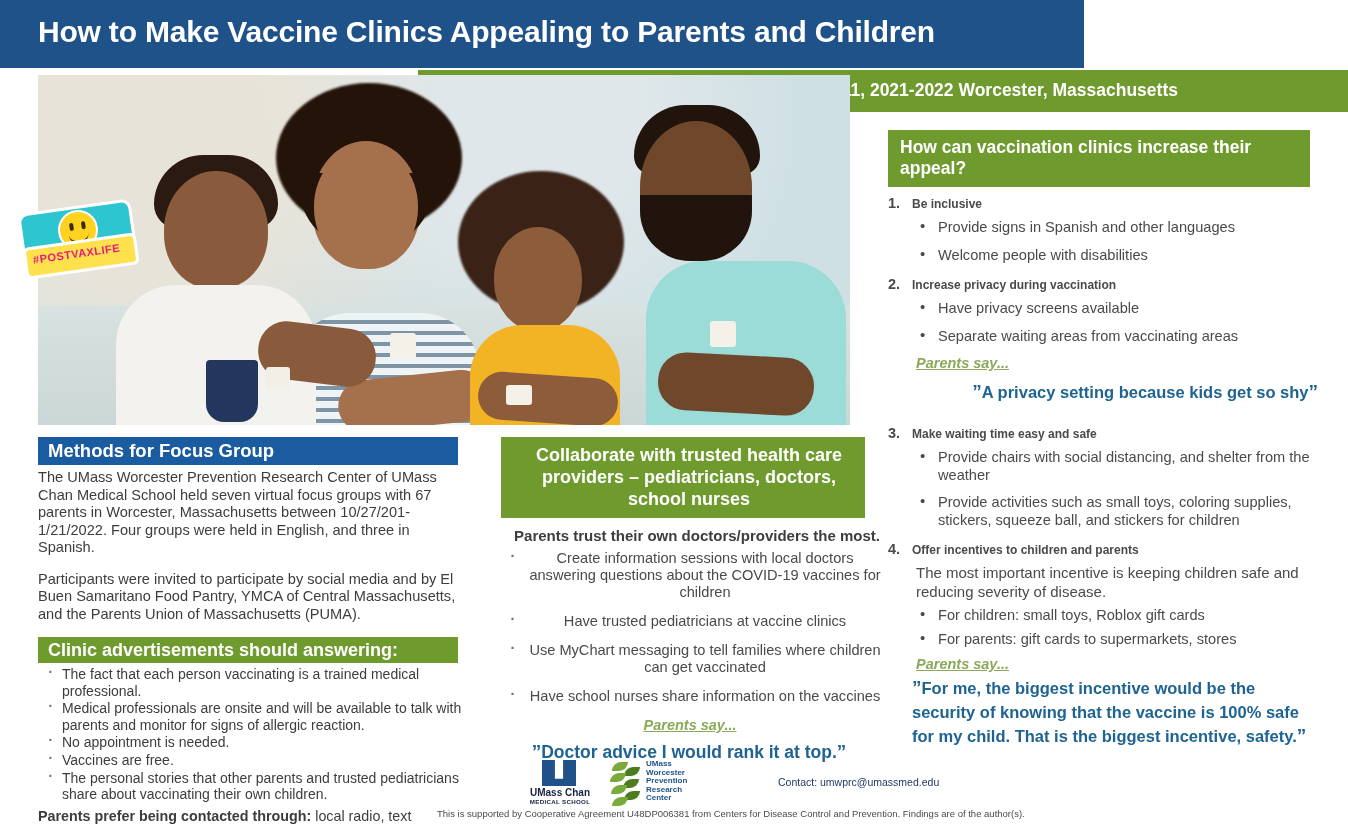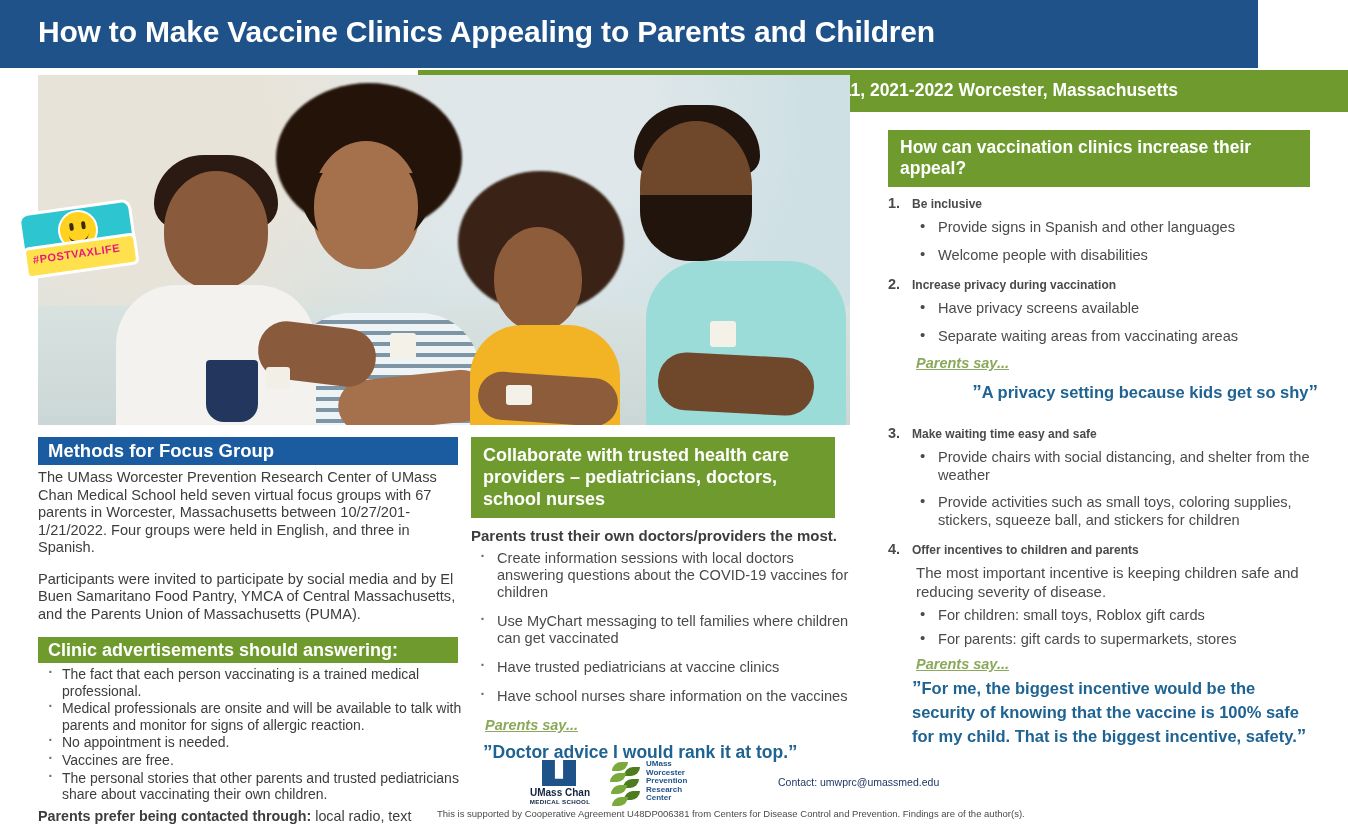--- a/index.html
+++ b/index.html
@@ -5,21 +5,21 @@
   html,body{margin:0;padding:0;background:#ffffff;}
   body{
     width:1348px;height:826px;overflow:hidden;position:relative;
     font-family:"Liberation Sans", sans-serif;
     color:#3d3d3d;
   }
   .poster{position:relative;width:1348px;height:826px;background:#fff;}
 
   
   .title-bar{
-    position:absolute;left:0;top:0;width:1258px;height:68px;
+    position:absolute;left:0;top:0;width:1084px;height:68px;
     background:#1f5289;
   }
   .title-bar .title{
     position:absolute;left:38px;top:15px;
     color:#ffffff;font-size:30px;font-weight:bold;letter-spacing:-0.2px;
     white-space:nowrap;
   }
   .subtitle-bar{
     position:absolute;left:418px;top:70px;width:930px;height:42px;
     background:#6f9b2e;
@@ -103,21 +103,21 @@
   .methods-body{font-size:14.6px;line-height:17.5px;color:#3d3d3d;margin-top:4px;width:428px;}
   .methods-body p{margin:0 0 14px 0;}
   .hdr-ads{width:420px;height:26px;line-height:26px;padding-left:10px;box-sizing:border-box;font-size:18px;margin-top:2px;}
   ul.dash{list-style:none;margin:3px 0 0 0;padding:0;width:424px;}
   ul.dash li{position:relative;padding-left:24px;font-size:14px;line-height:16.6px;margin-bottom:1px;color:#3d3d3d;}
   ul.dash li:before{content:"\00B7";position:absolute;left:9px;top:-4px;font-size:20px;color:#6b6b6b;}
   .contact-note{font-size:14.3px;line-height:17.5px;margin-top:5px;width:430px;color:#3d3d3d;}
   .contact-note b{font-weight:bold;}
 
   
-  .col-mid{position:absolute;left:471px;top:437px;width:364px;}
+  .col-mid{position:absolute;left:501px;top:437px;width:364px;text-align:center;}
   .hdr-collab{width:364px;padding:7px 0 8px 12px;box-sizing:border-box;font-size:18px;line-height:22px;}
   .mid-lead{font-weight:bold;font-size:15px;margin-top:9px;color:#3d3d3d;width:392px;}
   ul.dash2{list-style:none;margin:6px 0 0 0;padding:0;width:382px;}
   ul.dash2 li{position:relative;padding-left:26px;font-size:14.6px;line-height:17px;margin-bottom:12px;color:#4a4a4a;}
   ul.dash2 li:before{content:"\00B7";position:absolute;left:8px;top:-5px;font-size:21px;color:#6b6b6b;}
   .parents-say{color:#8aa95a;font-style:italic;font-weight:bold;font-size:14.5px;text-decoration:underline;}
   .quote{color:#1e6392;font-weight:bold;}
   .qmark{font-size:19px;}
 
   
@@ -227,22 +227,22 @@
     <div class="contact-note">
       <b>Parents prefer being contacted through:</b><span> local radio, text messages, What's App, Facebook, school communications, and doctors/medical practice communication.</span>
     </div>
   </div>
 
   <div class="col-mid">
     <div class="bar-green hdr-collab">Collaborate with trusted health care providers – pediatricians, doctors, school nurses</div>
     <div class="mid-lead">Parents trust their own doctors/providers the most.</div>
     <ul class="dash2">
       <li><span>Create information sessions with local doctors answering questions about the COVID-19 vaccines for children</span></li>
+      <li><span>Have trusted pediatricians at vaccine clinics</span></li>
       <li><span>Use MyChart messaging to tell families where children can get vaccinated</span></li>
-      <li><span>Have trusted pediatricians at vaccine clinics</span></li>
       <li><span>Have school nurses share information on the vaccines</span></li>
     </ul>
     <div class="parents-say" style="margin-left:14px;">Parents say...</div>
     <div class="quote" style="margin:8px 0 0 12px;font-size:17.5px;">
       <span class="qmark">”</span><span>Doctor advice I would rank it at top.</span><span class="qmark">”</span>
     </div>
   </div>
 
   <div class="logos">
     <div class="logo-umass">

